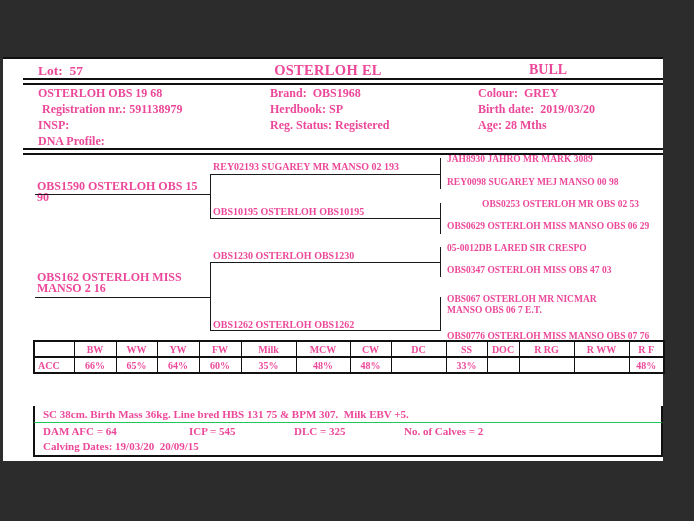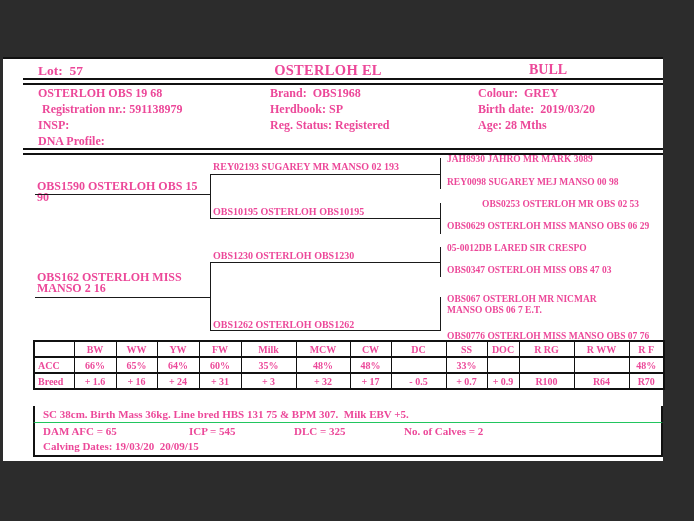--- a/index.html
+++ b/index.html
@@ -152,45 +152,29 @@
         <td>35%</td>
         <td>48%</td>
         <td>48%</td>
         <td></td>
         <td>33%</td>
         <td></td>
         <td></td>
         <td></td>
         <td>48%</td>
       </tr>
-      <tr>
-        <td class="rowlab">Breed</td>
-        <td>+ 1.6</td>
-        <td>+ 16</td>
-        <td>+ 24</td>
-        <td>+ 31</td>
-        <td>+ 3</td>
-        <td>+ 32</td>
-        <td>+ 17</td>
-        <td>- 0.5</td>
-        <td>+ 0.7</td>
-        <td>+ 0.9</td>
-        <td>R100</td>
-        <td>R64</td>
-        <td>R70</td>
-      </tr>
     </tbody>
       </table>
 
     <div class="scbox">
       <div class="note" style="left:8px; top:2px;">SC 38cm. Birth Mass 36kg. Line bred HBS 131 75 &amp; BPM 307.  Milk EBV +5.</div>
     </div>
 
     <div class="dambox">
-      <div class="note" style="left:8px;   top:2px;">DAM AFC = 65</div>
+      <div class="note" style="left:8px;   top:2px;">DAM AFC = 64</div>
       <div class="note" style="left:154px; top:2px;">ICP = 545</div>
       <div class="note" style="left:259px; top:2px;">DLC = 325</div>
       <div class="note" style="left:369px; top:2px;">No. of Calves = 2</div>
       <div class="note" style="left:8px;   top:17px;">Calving Dates: 19/03/20  20/09/15</div>
     </div>
 
   </div>
 </div>
 
 </body></html>

